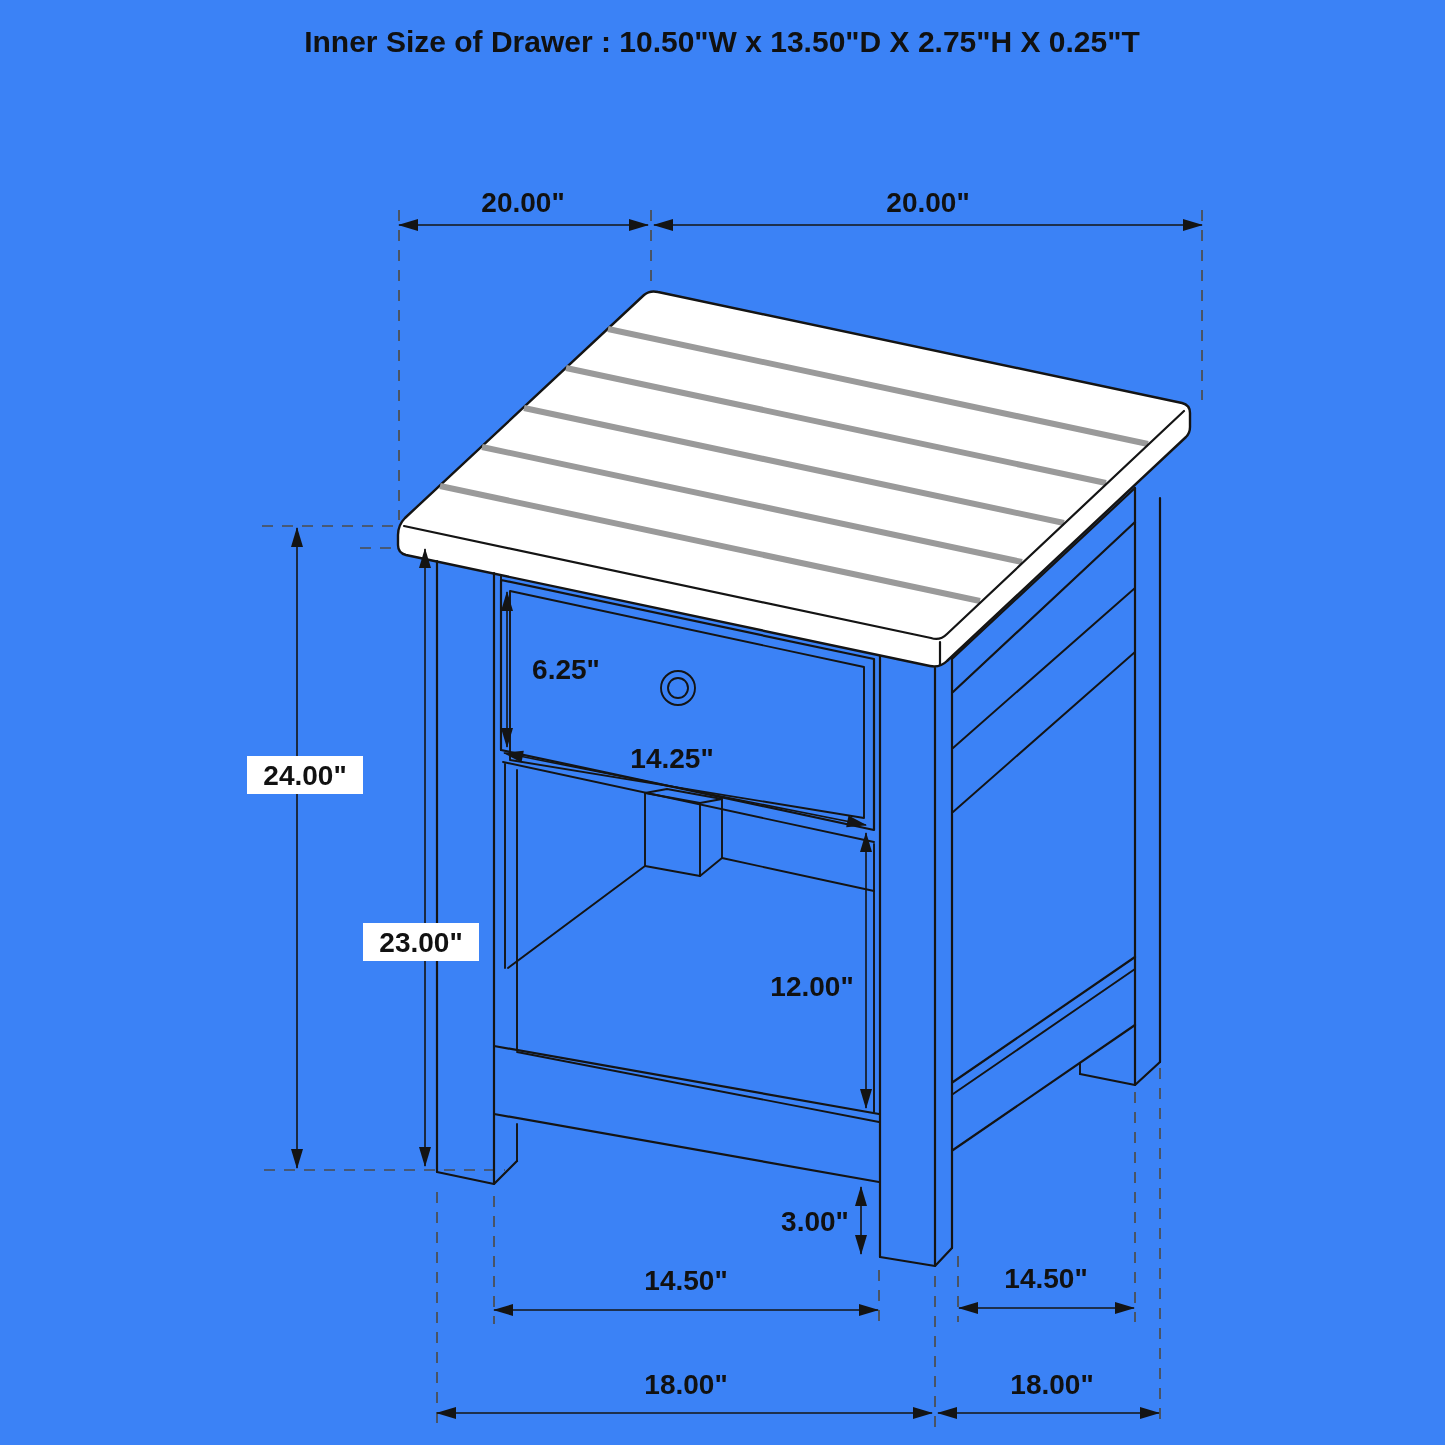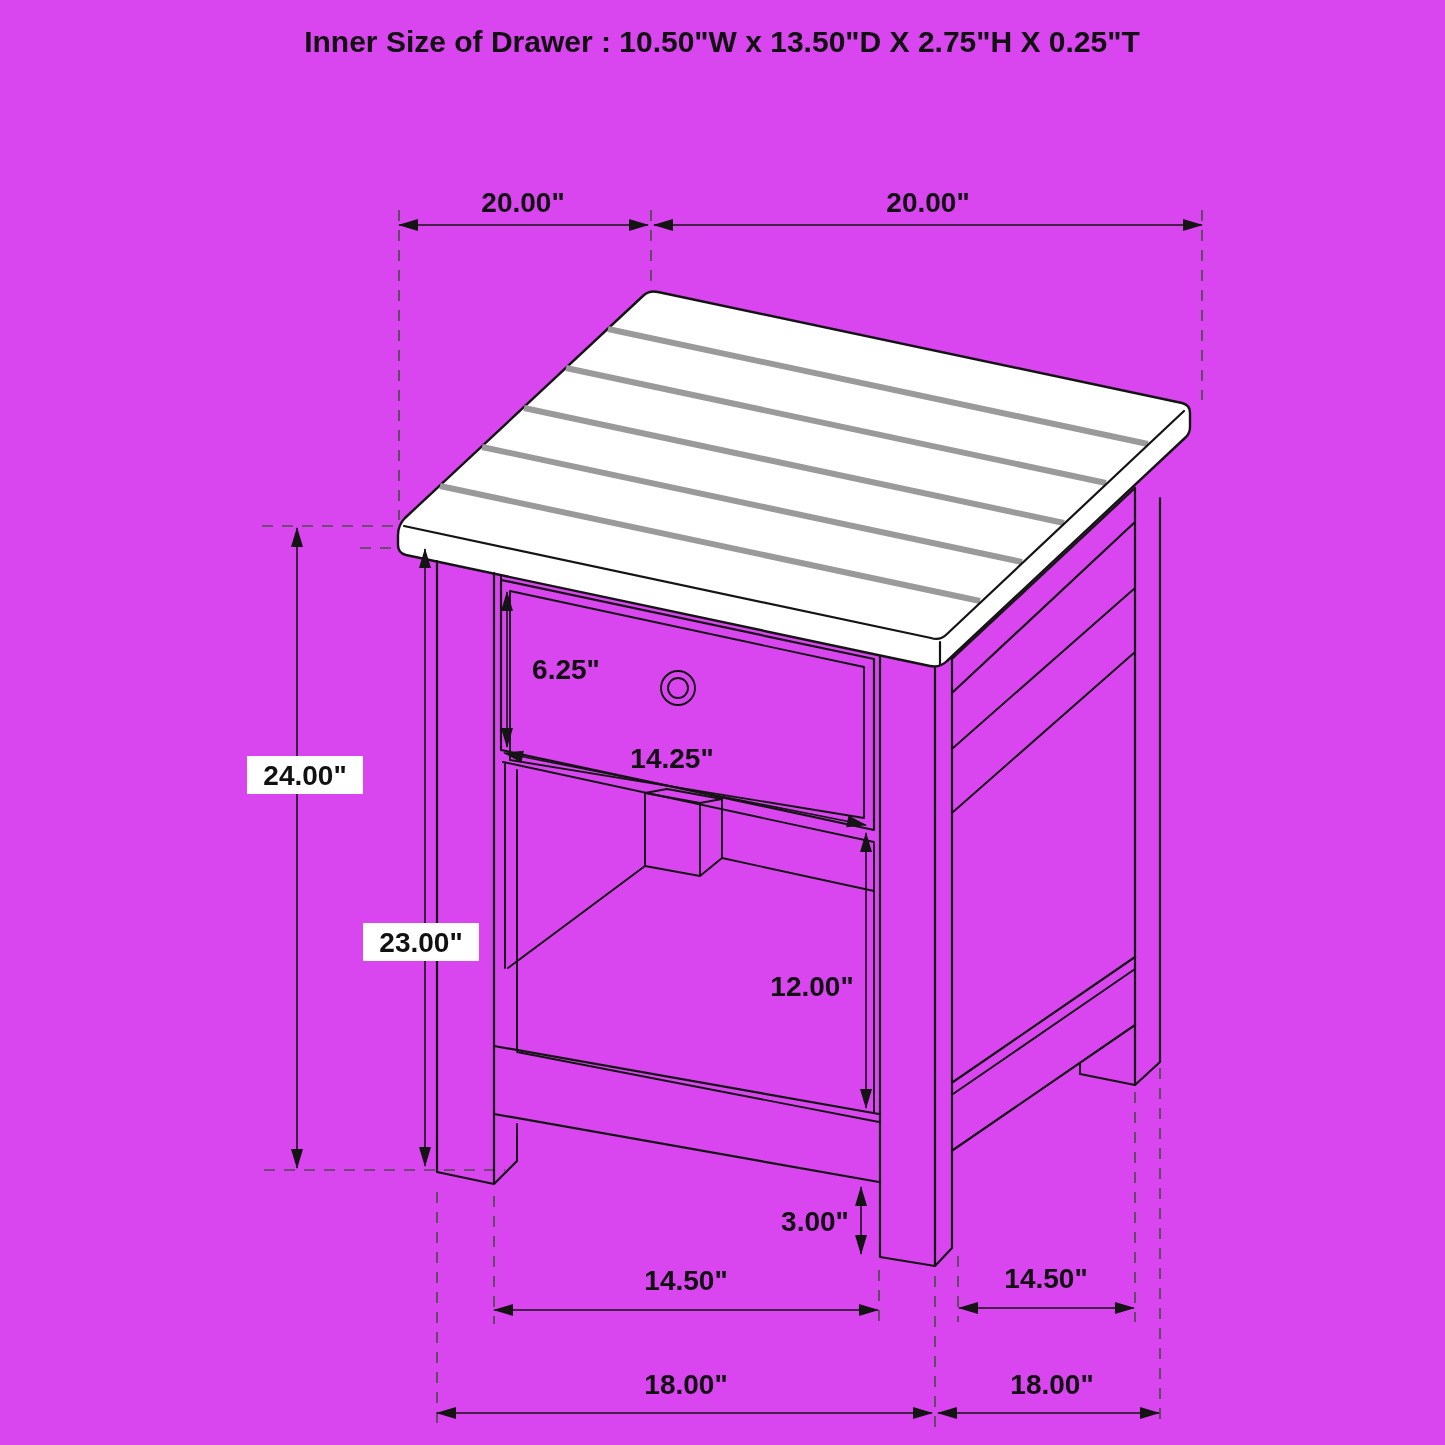--- a/index.html
+++ b/index.html
@@ -1,17 +1,17 @@
 <!DOCTYPE html>
 <html><head>
 <meta charset="utf-8">
 <style>
   html,body{margin:0;padding:0;background:#ffffff;}
   .stage{
-    position:relative;width:1445px;height:1445px;background:#d946ef;
+    position:relative;width:1445px;height:1445px;background:#3b82f6;
     font-family:"Liberation Sans", sans-serif;overflow:hidden;
   }
   svg{position:absolute;left:0;top:0;}
   .struct{stroke:#141414;fill:none;stroke-width:2.2;stroke-linejoin:round;stroke-linecap:round;}
   .struct-thin{stroke:#141414;fill:none;stroke-width:1.9;stroke-linejoin:round;stroke-linecap:round;}
   .slab{fill:#ffffff;stroke:#141414;stroke-width:2.4;stroke-linejoin:round;}
   .plank{stroke:#9a9a9a;stroke-width:6;stroke-linecap:butt;fill:none;}
   .dash{stroke:#4c4c4c;stroke-width:1.7;fill:none;stroke-dasharray:11 9;}
   .dim{stroke:#141414;stroke-width:1.6;fill:none;}
   .dimtxt{font:bold 28px "Liberation Sans", sans-serif;fill:#111111;text-anchor:middle;}

